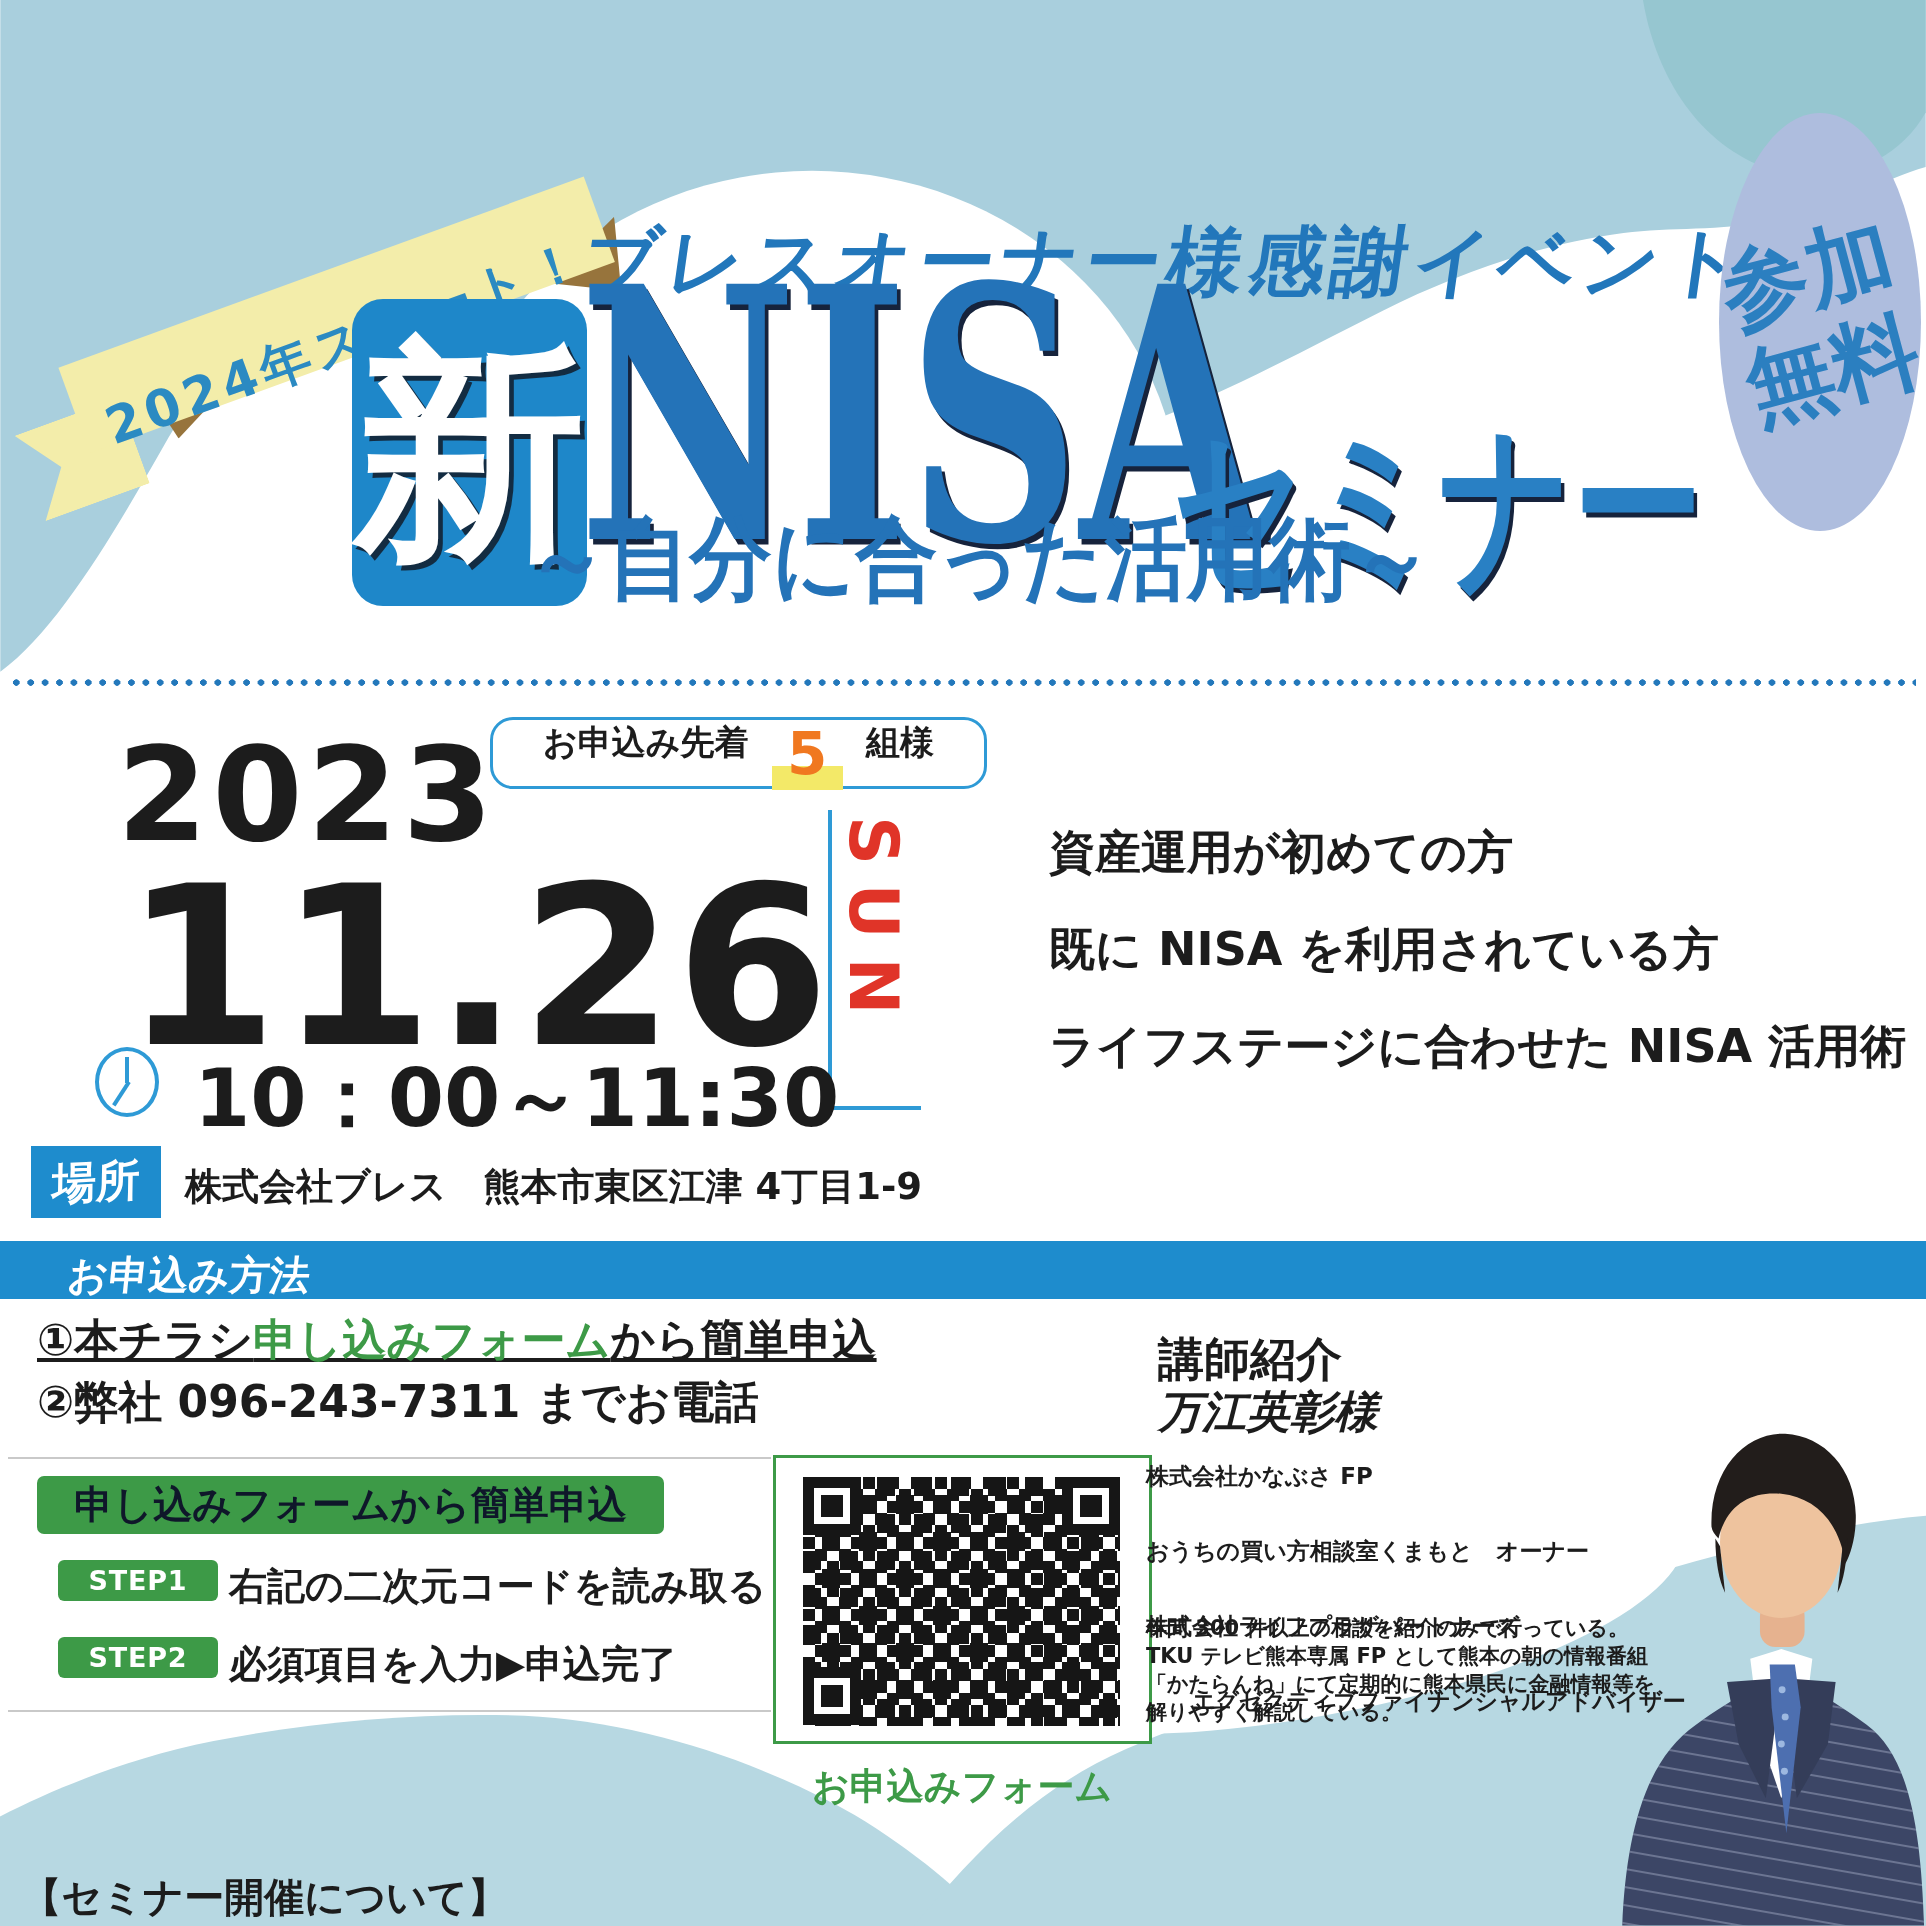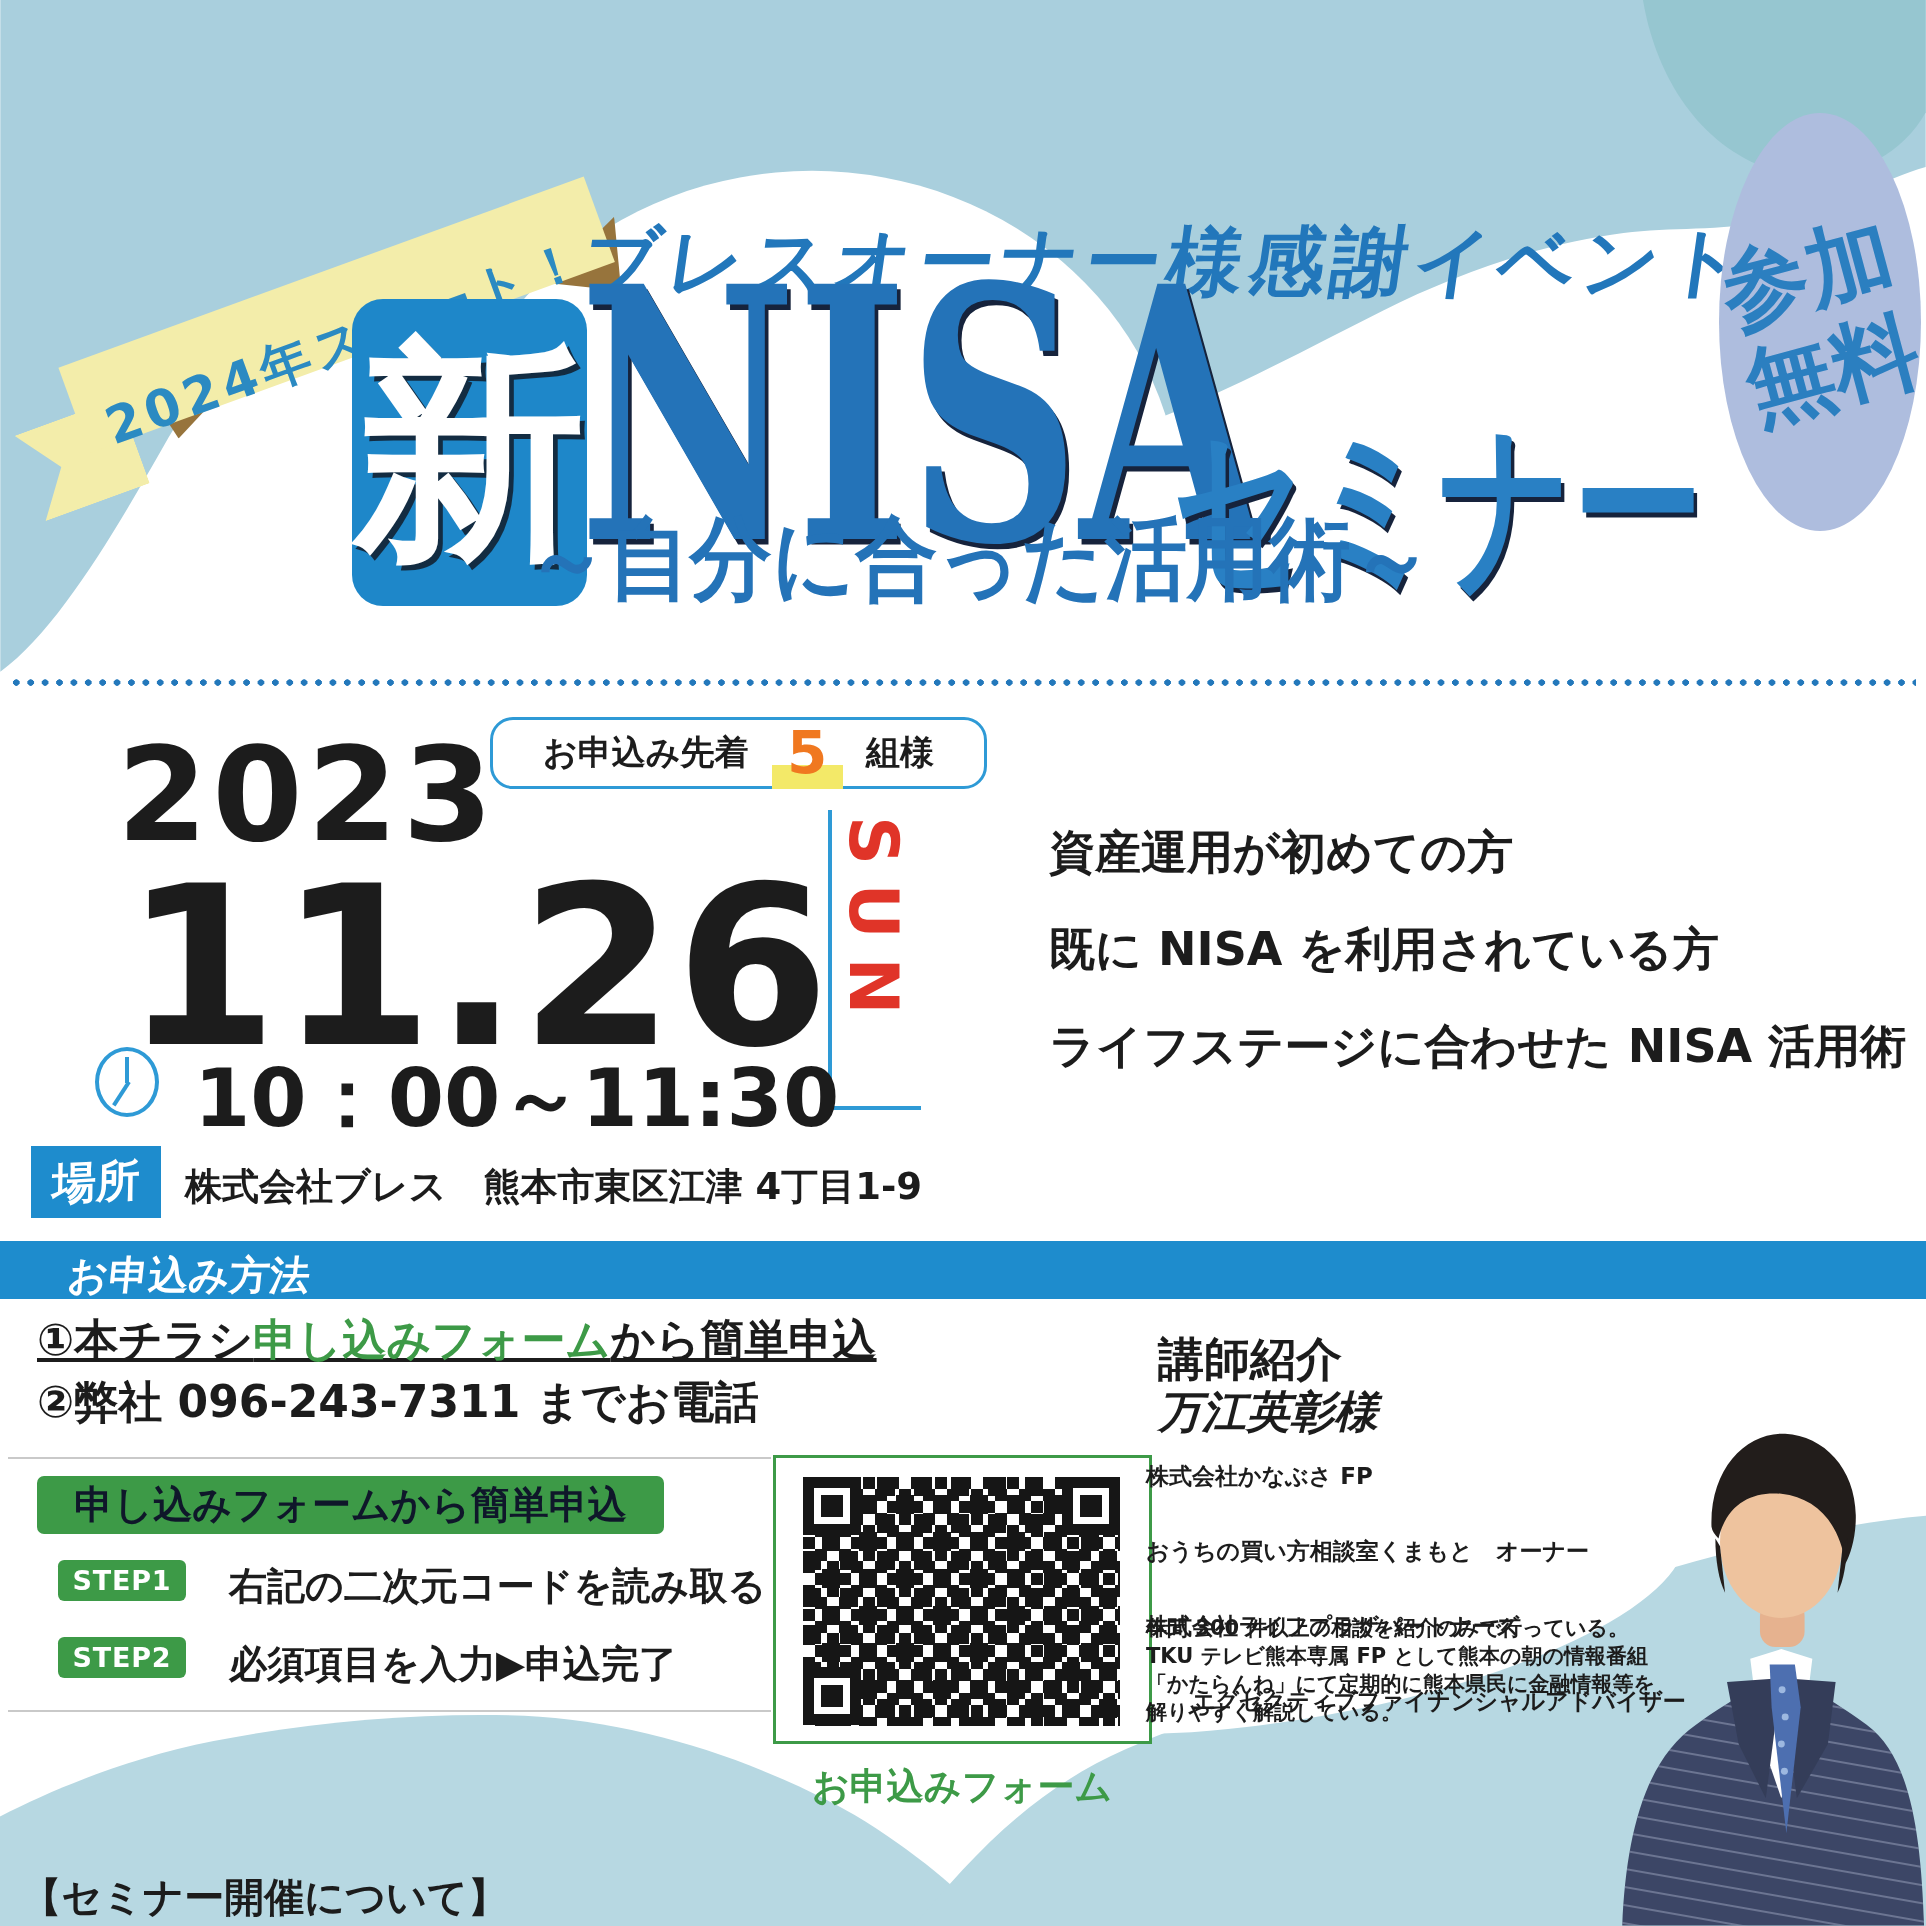--- a/index.html
+++ b/index.html
@@ -48,21 +48,21 @@
 
   
   .dots{left:11.7px;top:678px;width:1904px;height:9.3px;
         background-image:radial-gradient(circle at 4.3px 4.7px,#2378bb 3.1px,transparent 3.5px);
         background-size:14.4px 9.3px;background-repeat:repeat-x;}
 
   
   .year{left:117px;top:719px;font-size:130px;font-weight:bold;letter-spacing:4.7px;}
   .cap-box{left:490px;top:717px;width:497px;height:72px;background:#fff;
            border:3.9px solid #2e9ad6;border-radius:23px;box-sizing:border-box;
-           display:flex;align-items:center;justify-content:center;gap:23px;}
+           display:flex;align-items:flex-start;justify-content:center;gap:23px;}
   .cap-box .t{font-size:34px;font-weight:bold;}
   .cap-num{position:relative;font-size:58px;font-weight:bold;color:#f07820;padding:0 15.5px;}
   .cap-num .hl{position:absolute;left:0;right:0;bottom:-2.3px;height:24px;background:#f3e968;z-index:0;}
   .cap-num .n{position:relative;z-index:1;}
   .monthday{left:124px;top:839px;font-size:221px;font-weight:bold;letter-spacing:1.6px;}
   .brk-v{left:828px;top:810px;width:3.5px;height:299px;background:#2e9ad6;}
   .brk-h{left:828px;top:1106px;width:93px;height:3.5px;background:#2e9ad6;}
   .sun{left:913px;top:816px;transform:rotate(90deg);transform-origin:left top;
        font-size:68px;font-weight:bold;letter-spacing:18.6px;color:#e03428;white-space:nowrap;}
   .clock{left:95px;top:1047px;width:64px;height:70px;border:4.3px solid #2e9ad6;
@@ -86,21 +86,21 @@
   .apply-banner span{position:absolute;left:68px;top:7px;color:#fff;font-size:40px;
              font-weight:bold;transform:skewX(-6deg);}
   .m-line{font-size:44px;font-weight:bold;white-space:nowrap;}
   .m1{left:37px;top:1311px;text-decoration:underline;} .m2{left:37px;top:1373px;text-align:right;}
   .green-txt{color:#3d9a47;}
   .hr-a{left:7.8px;top:1457px;width:763px;height:1.9px;background:#c9c9c9;}
   .hr-b{left:7.8px;top:1710px;width:763px;height:1.9px;background:#c9c9c9;}
   .form-banner{left:37px;top:1476px;width:627px;height:58px;background:#3d9a47;border-radius:7px;
              display:flex;align-items:center;justify-content:center;}
   .form-banner span{color:#0f172a;font-size:39px;font-weight:bold;white-space:nowrap;}
-  .step-badge{width:128px;height:41px;background:#3d9a47;border-radius:6.2px;
+  .step-badge{width:160px;height:41px;background:#3d9a47;border-radius:6.2px;
              display:flex;align-items:center;justify-content:center;}
   .step-badge span{color:#fff;font-size:27px;font-weight:bold;letter-spacing:0.8px;}
   .s1{left:58px;top:1560px;} .s2{left:58px;top:1637px;}
   .step-text{font-size:38px;font-weight:bold;white-space:nowrap;}
   .st1{left:229px;top:1561px;} .st2{left:229px;top:1639px;}
 
   
   .qr-box{left:773px;top:1455px;width:379px;height:289px;background:#fff;
           border:3.9px solid #3d9a47;box-sizing:border-box;}
   .qr-pat{position:absolute;left:27px;top:18.6px;width:317px;height:249px;background-color:#fff;

